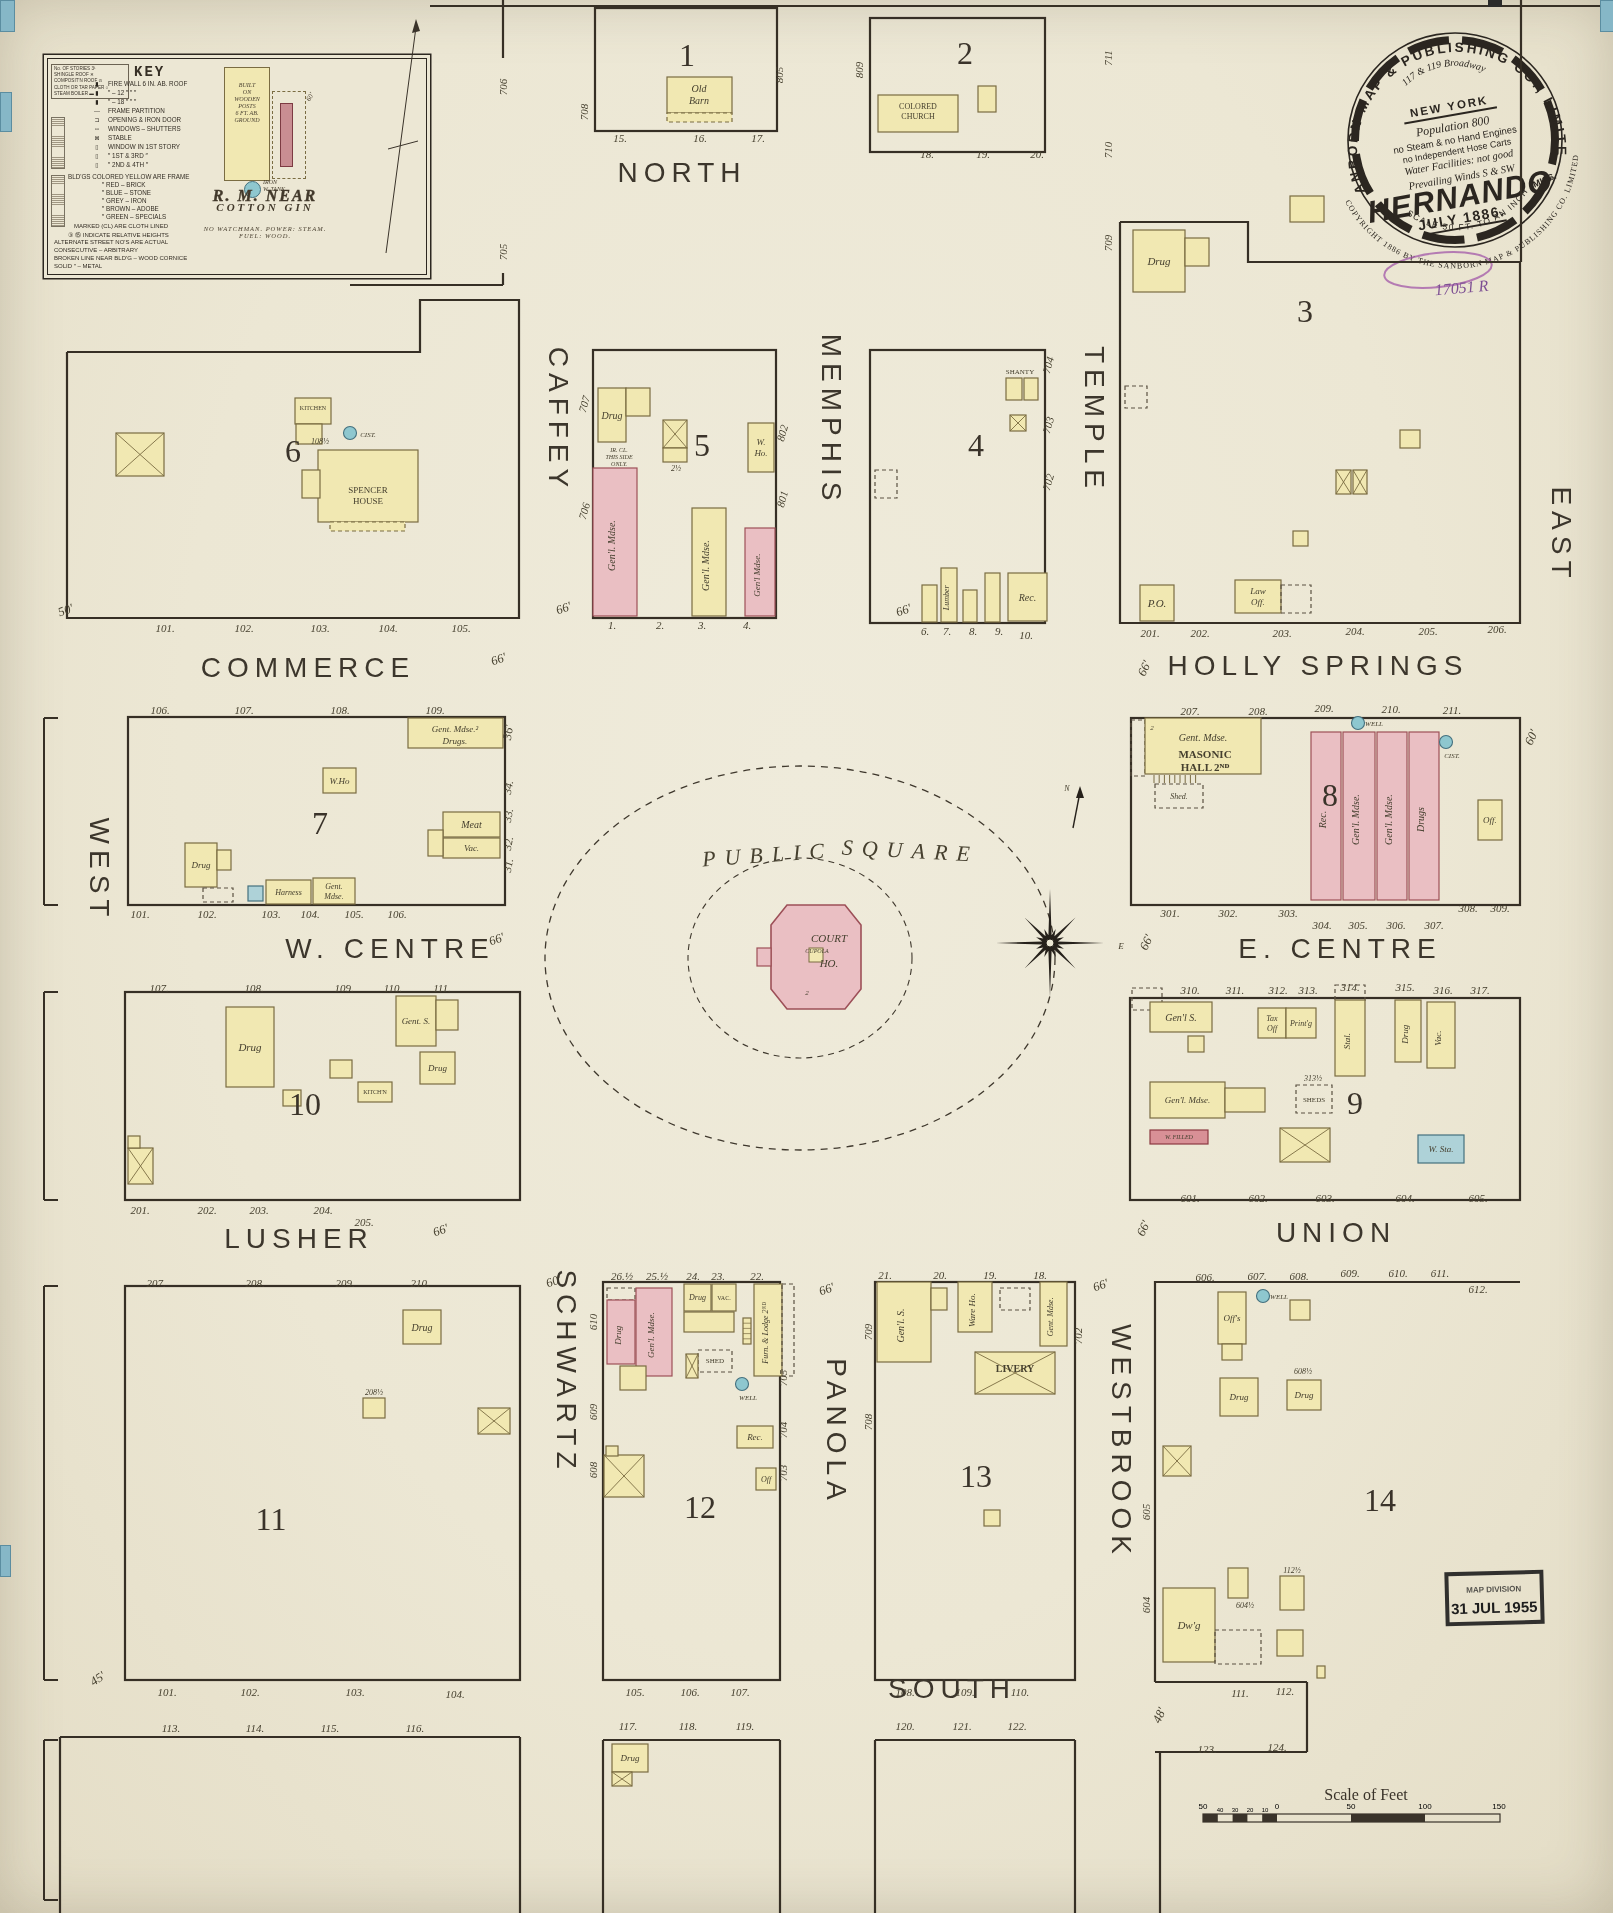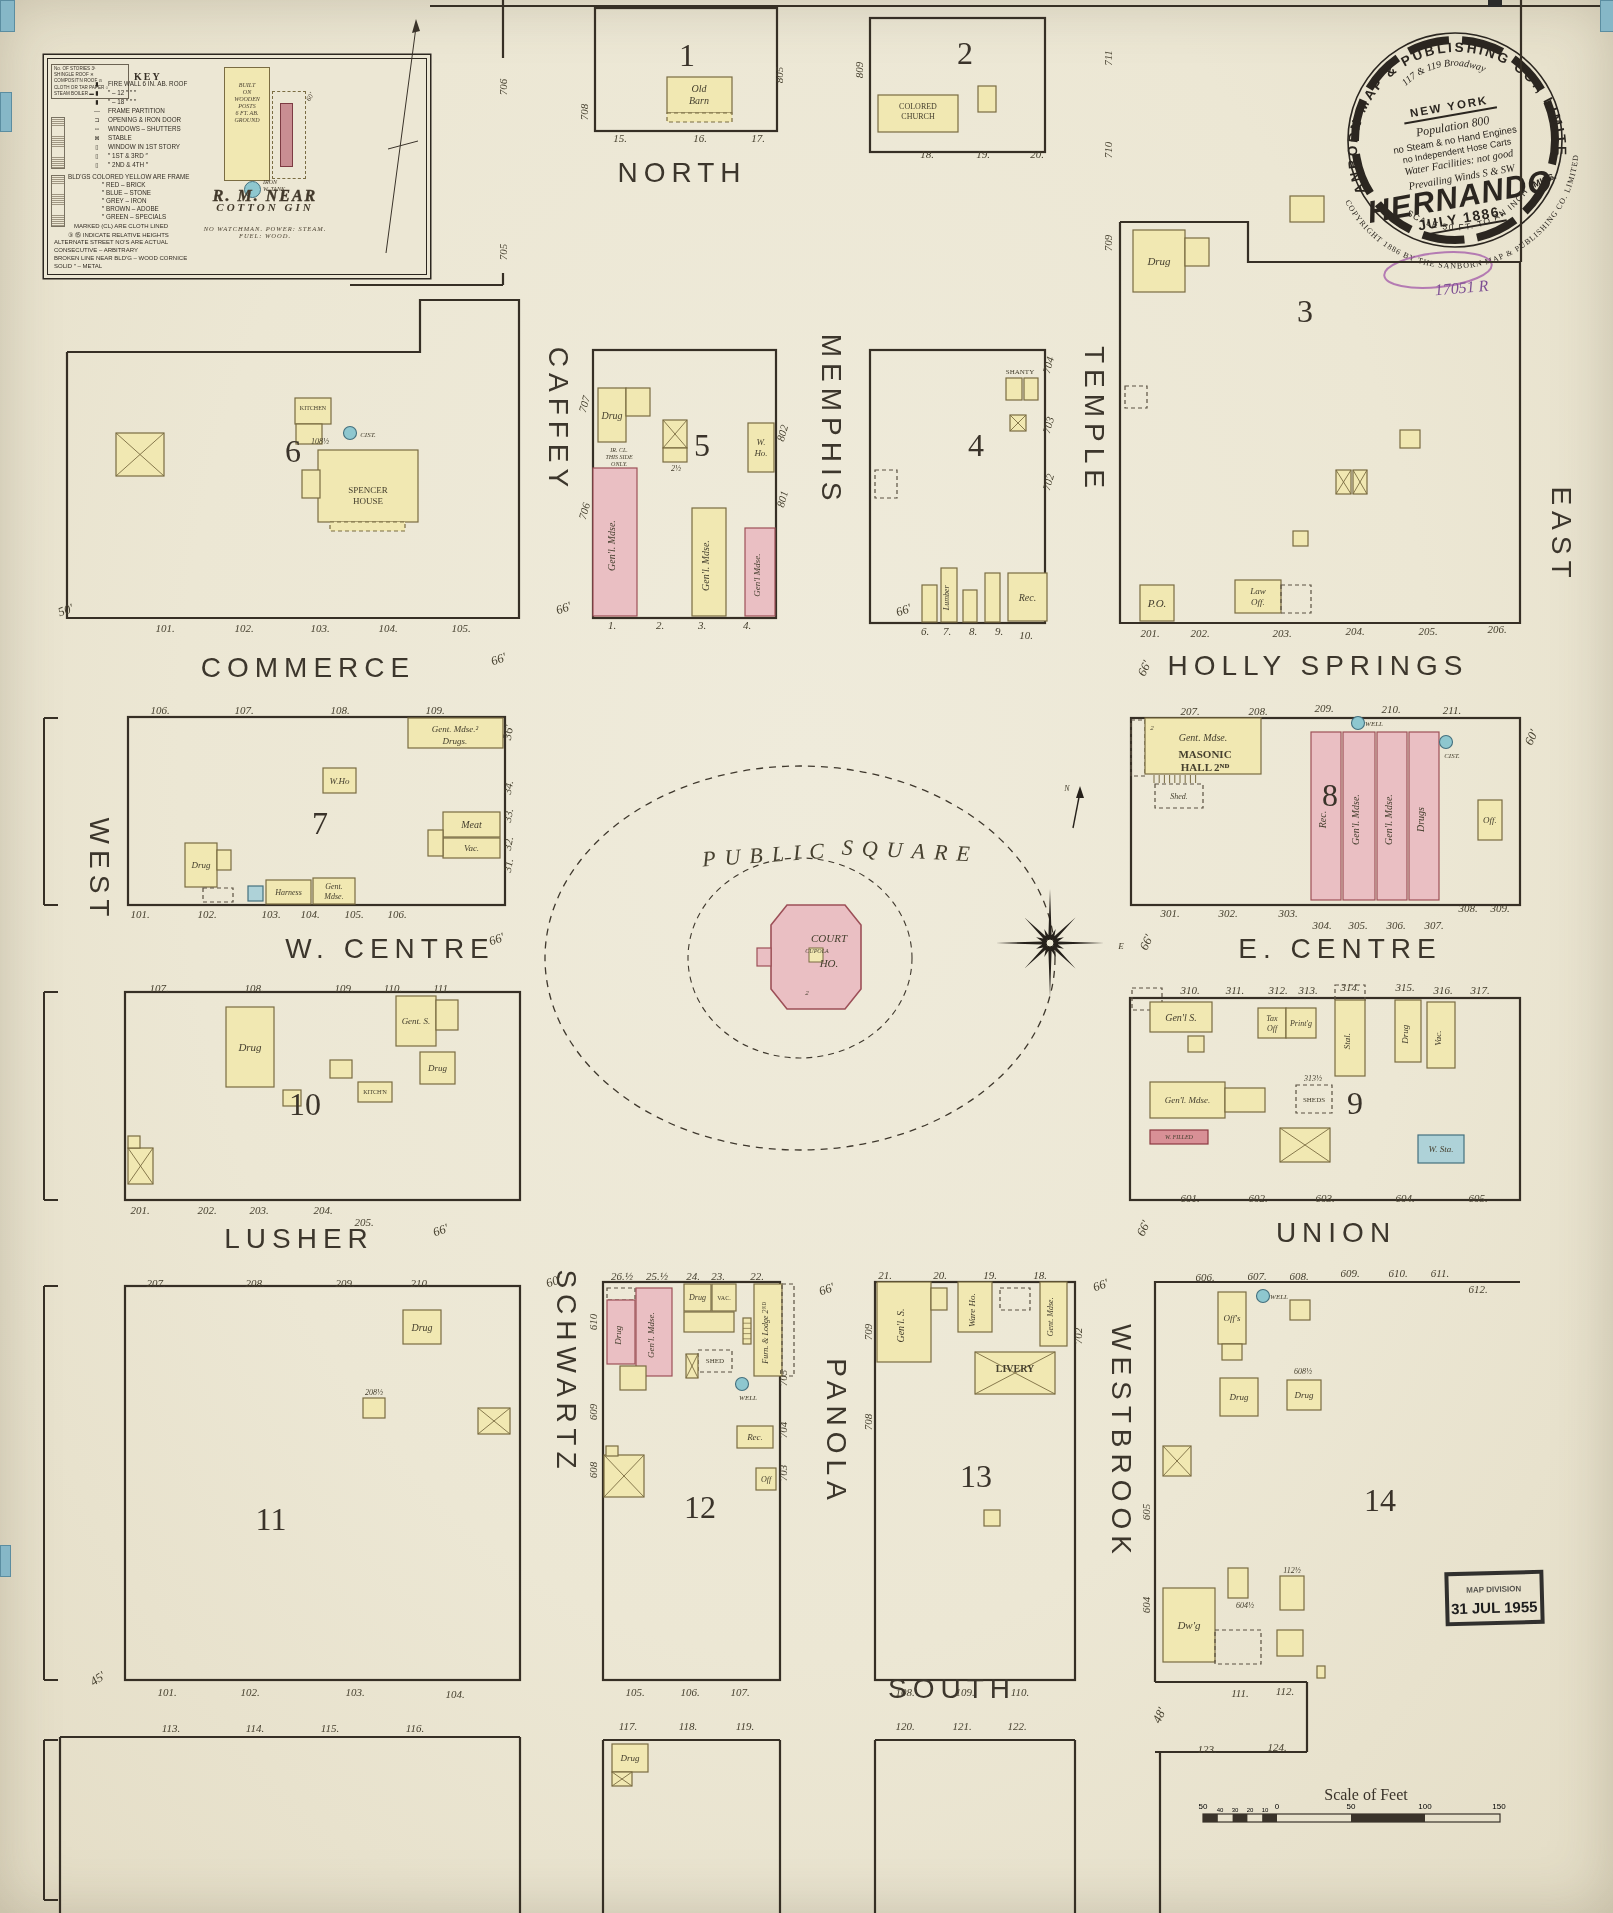--- a/index.html
+++ b/index.html
@@ -6,21 +6,21 @@
   .page{position:relative;width:1613px;height:1913px;margin:0 auto;overflow:hidden;
         background:#ece7d4;
         background-image:radial-gradient(ellipse at 50% 40%, #efebdb 0%, #ece7d4 55%, #e4ddc6 100%);
         box-shadow:inset 0 0 60px rgba(90,80,55,.25);
         font-family:"Liberation Serif",serif;color:#362f25;}
   
   .keybox{position:absolute;left:47px;top:58px;width:378px;height:215px;
           border:1.5px solid #2c2720;box-shadow:0 0 0 3px #ece7d4,0 0 0 4.5px #2c2720;
           background:#ece7d4;overflow:visible;z-index:5;}
   .key-left{position:absolute;left:0;top:0;width:196px;height:215px;}
-  .key-title{position:absolute;left:86px;top:12px;font-size:10px;font-weight:bold;letter-spacing:2px;font-family:Liberation Serif, serif;}
+  .key-title{position:absolute;left:86px;top:5px;font-size:14px;font-weight:bold;letter-spacing:2px;font-family:Liberation Mono, monospace;}
   .key-topleft{position:absolute;left:3px;top:5px;width:72px;font-family:"Liberation Sans",sans-serif;font-size:4.6px;line-height:6.2px;color:#3a332a;border:.5px solid #6b6353;padding:1px 2px;}
   .krow{position:absolute;left:38px;width:158px;font-family:"Liberation Sans",sans-serif;font-size:6.3px;line-height:6.3px;color:#332d24;white-space:nowrap;}
   .ksym{display:inline-block;width:22px;font-size:6px;color:#2c2720;text-align:center;}
   .kcol{position:absolute;left:20px;width:176px;font-family:"Liberation Sans",sans-serif;font-size:6.3px;color:#332d24;white-space:nowrap;}
   .kfoot{position:absolute;left:6px;width:190px;font-family:"Liberation Sans",sans-serif;font-size:6px;color:#332d24;white-space:nowrap;}
   .sidenote{position:absolute;width:12px;height:50px;border:.6px solid #5d5546;
             background:repeating-linear-gradient(0deg,#8c836e 0px,#8c836e .6px,transparent .6px,transparent 2.1px);opacity:.8;}
   
   .gb{position:absolute;border:1px solid #7a6c42;background:#f1e8b2;}
   .gb-note{font-style:italic;font-size:6px;line-height:7px;text-align:center;white-space:pre-line;padding-top:14px;color:#4b4232;}

